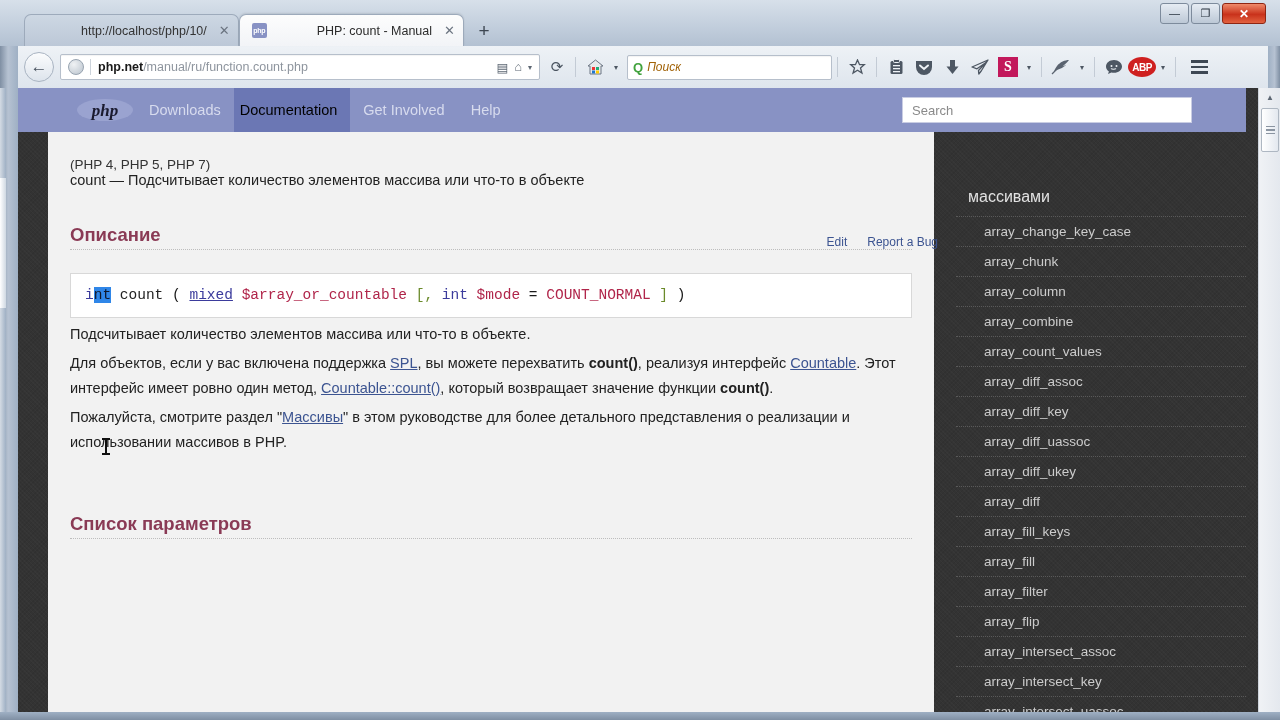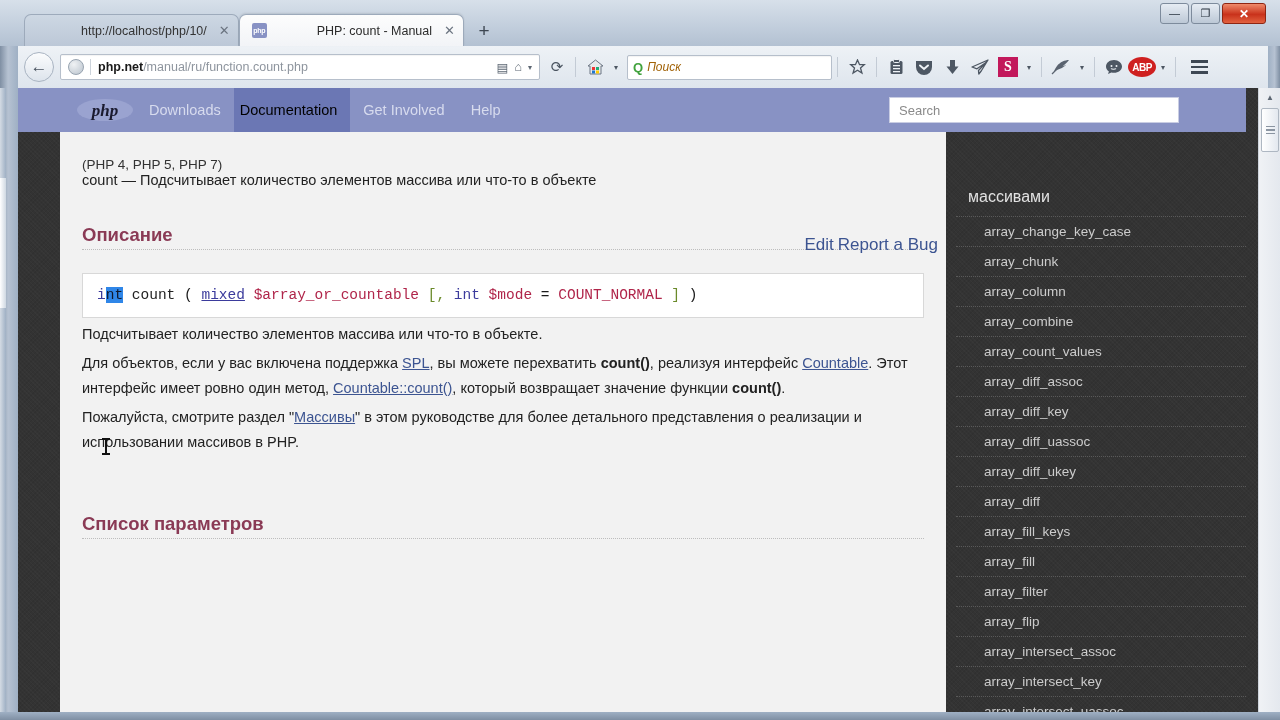--- a/index.html
+++ b/index.html
@@ -137,39 +137,39 @@
     background:#8892c4; display:flex; align-items:center; z-index:6;
   }
   #php-logo { margin-left:56px; width:62px; display:flex; align-items:center;
               justify-content:center; }
   .navlink {
     height:44px; display:flex; align-items:center; padding:0 13px;
     font-size:14.5px; color:#d7dbee;
   }
   .navlink.active { background:#6b77b4; color:#000000;padding-left:6px; }
   #php-search {
-    position:absolute; right:67px; top:9px; width:290px; height:26px;
+    position:absolute; right:54px; top:9px; width:290px; height:26px;
     background:#fff; border:1px solid #c9cde3; display:flex; align-items:center;
     padding:0 9px; font-size:13px; color:#8a8a8a;
   }
 
   
   #content {
-    position:absolute; left:42px; top:0; width:886px; height:624px;
+    position:absolute; left:30px; top:0; width:886px; height:624px;
     background:#f2f2f2; padding:0 22px;
   }
   h1.fn-title {
     font-size:26px; color:#7b3a50; font-weight:bold;
     padding-top:6px; letter-spacing:.2px;
     font-family:"Liberation Sans", sans-serif;
   }
   .dotrule { border-top:1px dotted #bdbdbd; margin:3px 0 0 0; height:1px; }
   .edit-links {
-    position:absolute; right:22px; top:147px; display:flex; gap:4px;
-    font-size:17px; z-index:7;
+    position:absolute; right:22px; top:147px; display:flex; gap:20px;
+    font-size:12px; z-index:7;
   }
   .edit-links a { color:#3c5491; text-decoration:none; }
   .verinfo { font-size:13.5px; color:#333; margin-top:28px; }
   .summary { font-size:14.5px; color:#222; }
   h2.sect {
     font-size:18.5px; color:#8a3a55; font-weight:bold; margin-top:36px;
   }
   .methsynopsis {
     margin-top:23px; background:#fff; border:1px solid #d8d8d8;
     padding:12px 14px; font-family:"Liberation Mono", monospace;

